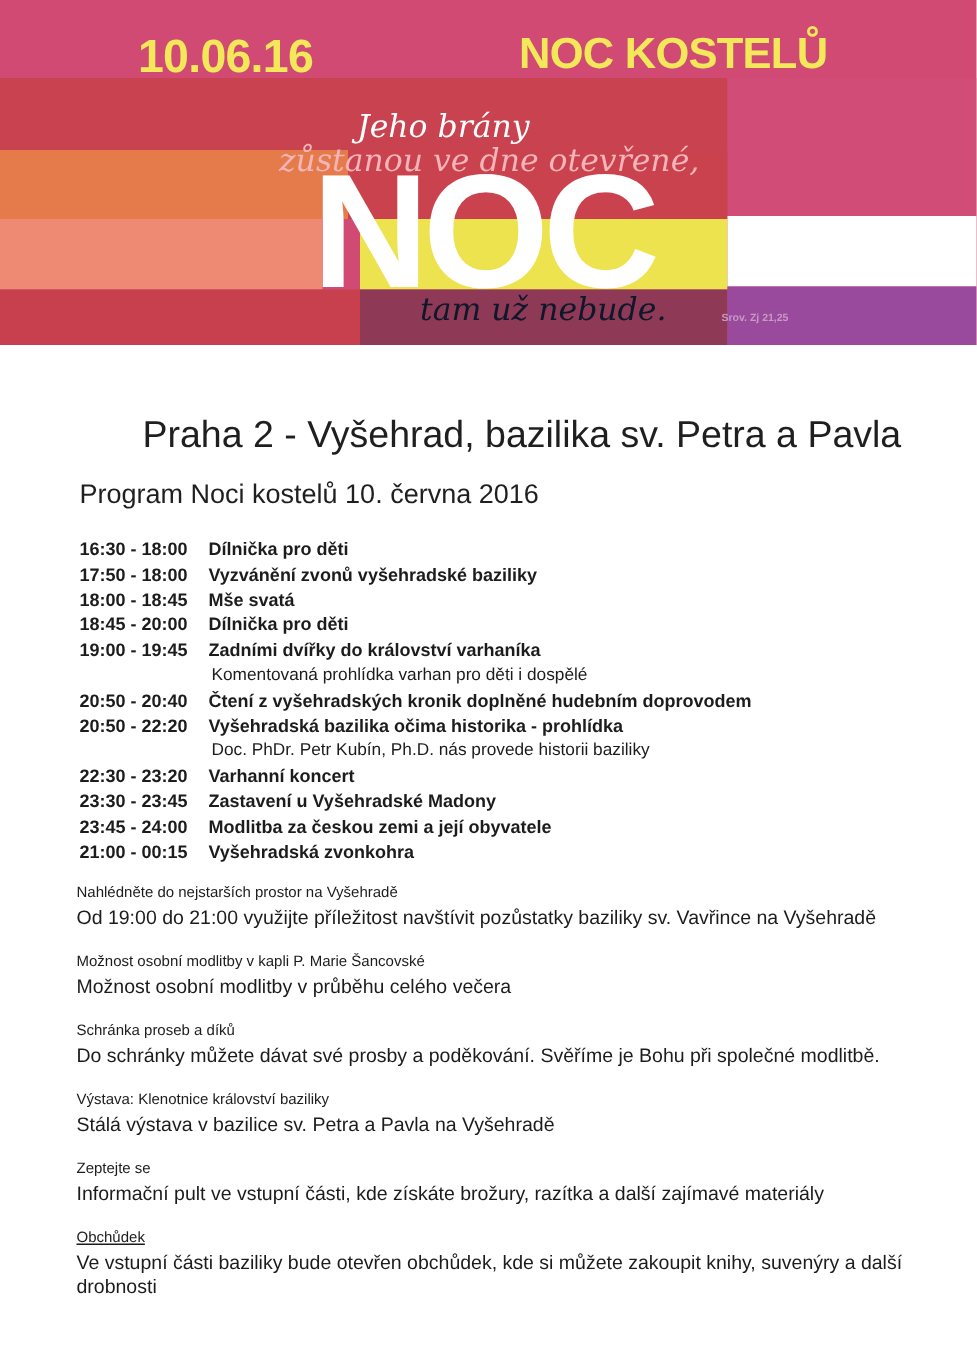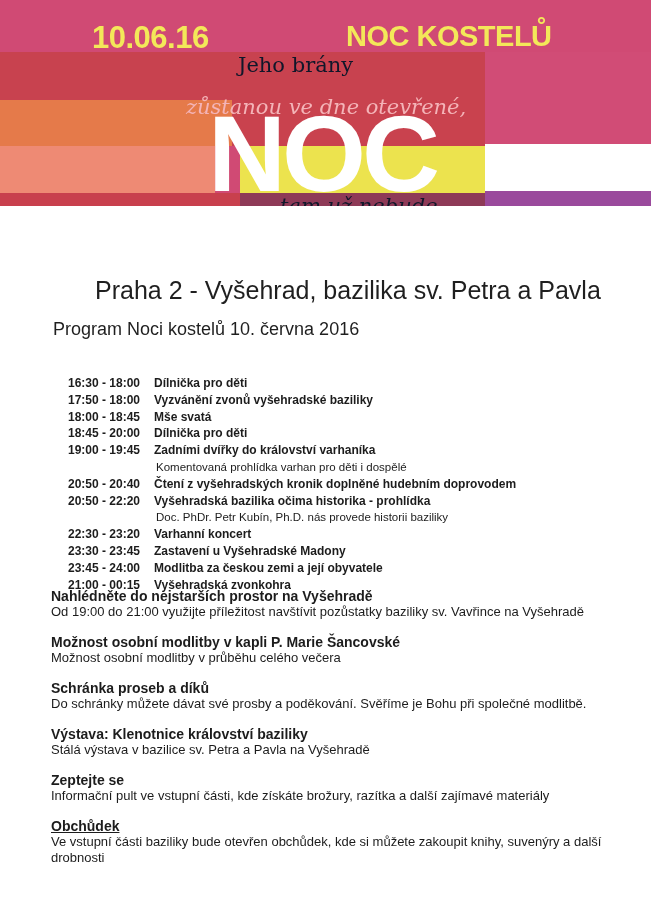--- a/index.html
+++ b/index.html
@@ -1,55 +1,55 @@
 <!DOCTYPE html>
 <html><head>
   <meta charset="utf-8">
   <style>
     html, body { margin: 0; padding: 0; }
     body {
       width: 651px; height: 900px; background: #ffffff; position: relative; overflow: hidden;
       font-family: "Liberation Sans", sans-serif; color: #1c1c1c;
     }
     
-    .banner { position: absolute; left: 0; top: 0; width: 651px; height: 206px; background: #d04a74; overflow: hidden; }
+    .banner { position: absolute; left: 0; top: 0; width: 651px; height: 230px; background: #d04a74; overflow: hidden; }
     .band { position: absolute; }
     .b-dark-top   { left: 0; top: 52px; width: 485px; height: 48px; background: #c8424f; }
     .b-right-top  { left: 485px; top: 52px; width: 166px; height: 92px; background: #d14c76; }
     .b-orange     { left: 0; top: 100px; width: 232px; height: 46px; background: #e57a4a; }
     .b-mid-red    { left: 232px; top: 100px; width: 253px; height: 46px; background: #c9424e; }
     .b-salmon     { left: 0; top: 146px; width: 215px; height: 47px; background: #ee8a74; }
     .b-yellow     { left: 240px; top: 146px; width: 245px; height: 47px; background: #ece34e; }
     .b-white      { left: 485px; top: 144px; width: 166px; height: 47px; background: #ffffff; }
     .b-red-low    { left: 0; top: 193px; width: 240px; height: 37px; background: #c8404d; }
     .b-brown      { left: 240px; top: 193px; width: 245px; height: 45px; background: #8e3a57; }
     .b-purple     { left: 485px; top: 191px; width: 166px; height: 50px; background: #9a4a9c; }
 
     .date { position: absolute; left: 92px; top: 20px; font-size: 31px; font-weight: bold; color: #f3e859; letter-spacing: -0.5px; }
     .event-name { position: absolute; left: 346px; top: 20px; font-size: 29px; font-weight: bold; color: #f3e859; letter-spacing: -0.5px; }
-    .quote1 { position: absolute; left: 238px; top: 53px; font-family: "DejaVu Serif", serif; font-size: 21px; color: #0f172a; }
+    .quote1 { position: absolute; left: 238px; top: 72px; font-family: "DejaVu Serif", serif; font-style: italic; font-size: 21px; color: #ffffff; }
     .quote2 { position: absolute; left: 186px; top: 95px; font-family: "DejaVu Serif", serif; font-style: italic; font-size: 21px; color: #f4b4b8; white-space: nowrap; }
     .big-noc { position: absolute; left: 208px; top: 100px; font-size: 108px; font-weight: bold; color: #ffffff; letter-spacing: -4px; line-height: 1; }
     .quote3 { position: absolute; left: 280px; top: 194px; font-family: "DejaVu Serif", serif; font-style: italic; font-size: 21px; color: #0f172a; }
     .ref { position: absolute; left: 481px; top: 209px; font-size: 7px; font-weight: bold; color: #c79ac3; }
 
     
     .title { position: absolute; left: 51px; top: 276px; font-size: 25px; color: #1f1f1f; white-space: nowrap; margin-left: 44px; }
     .subtitle { position: absolute; left: 53px; top: 319px; font-size: 18px; color: #1f1f1f; white-space: nowrap; }
 
-    .schedule { position: absolute; left: 68px; top: 358px; width: 580px; margin-top: 17px; }
+    .schedule { position: absolute; left: 53px; top: 358px; width: 580px; }
     .sched-row { display: flex; font-size: 12px; line-height: 16.8px; }
     .sched-time { width: 86px; font-weight: bold; flex: none; }
     .sched-body { flex: 1; }
     .sched-title { font-weight: bold; }
     .sched-note { font-weight: normal; font-size: 11.5px; padding-left: 2px; }
 
     .sections { position: absolute; left: 51px; top: 588px; width: 590px; }
     .section { margin-bottom: 14px; }
-    .sec-head { font-size: 14px; font-weight: bold; line-height: 16px; }
+    .sec-head { font-size: 10px; font-weight: normal; line-height: 16px; }
     .sec-head.underline { text-decoration: underline; }
     .sec-text { font-size: 13px; line-height: 16px; }
   </style>
 </head>
 <body>
 
 <div class="banner">
   <div class="band b-dark-top"></div>
   <div class="band b-right-top"></div>
   <div class="band b-orange"></div>

